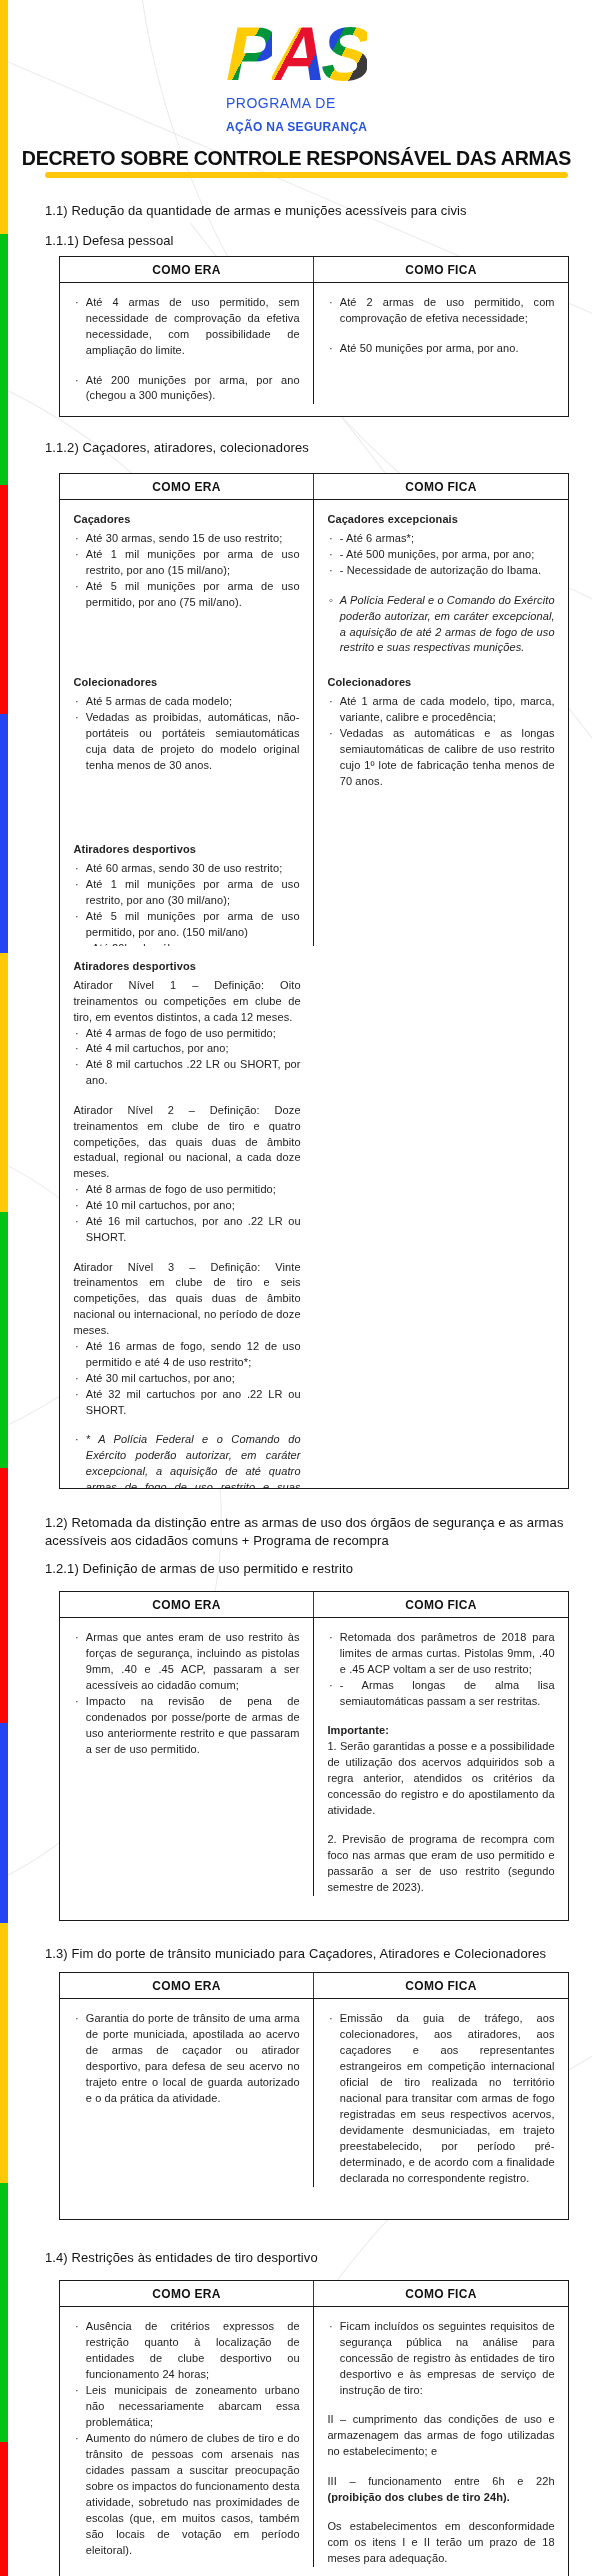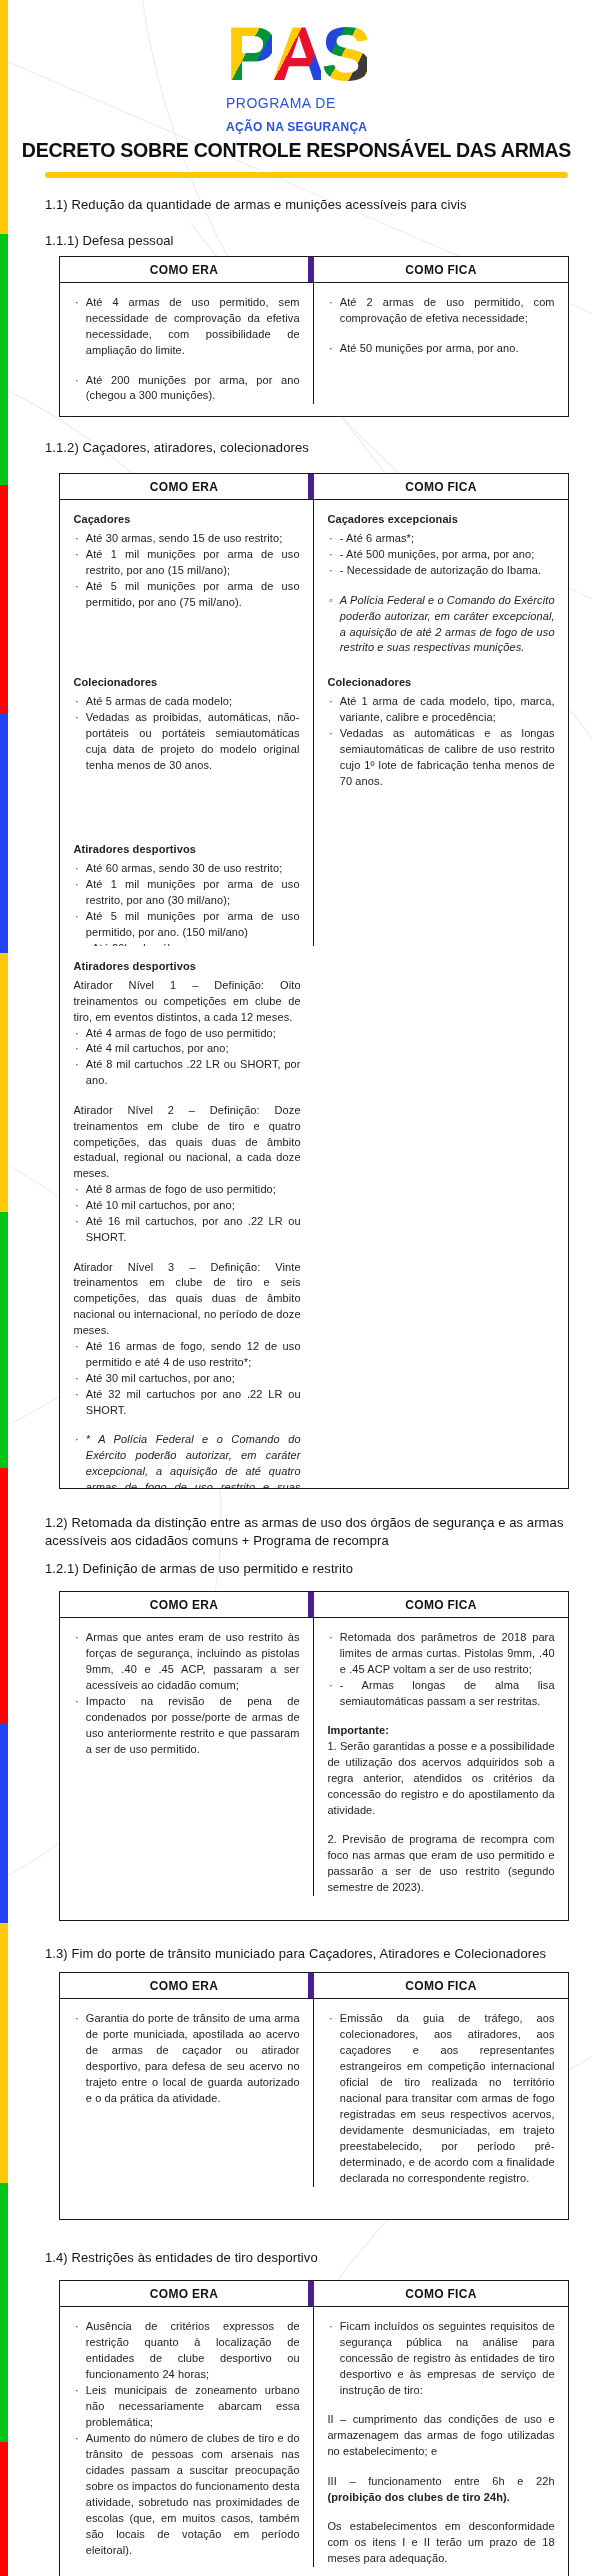--- a/index.html
+++ b/index.html
@@ -6,41 +6,41 @@
   body{
     width:592px;height:3934px;position:relative;background:#ffffff;
     font-family:"Liberation Sans",sans-serif;color:#1f1f1f;overflow:hidden;
   }
   
   .bg-curves{position:absolute;inset:0;width:592px;height:3934px;pointer-events:none;}
   
   .strip{position:absolute;left:0;top:0;width:8.2px;height:3934px;}
   
   .logo{position:absolute;left:226px;top:17.5px;width:170px;}
-  .logo-acronym{font-weight:700;font-size:76px;line-height:.95;letter-spacing:-5.2px;display:block;}
+  .logo-acronym{font-weight:700;font-size:76px;line-height:.95;letter-spacing:-5.2px;display:block;font-style:italic;}
   .logo-acronym span{-webkit-background-clip:text;background-clip:text;color:transparent;display:inline-block;}
   .l-p{background:linear-gradient(118deg,#3b3b3b 0 9%,#ffcb05 9% 46%,#00953b 46% 64%,#2346db 64% 100%);}
   .l-a{background:linear-gradient(118deg,#00953b 0 22%,#ffcb05 22% 40%,#e8112d 40% 72%,#2346db 72% 100%);}
   .l-s{background:linear-gradient(118deg,#2346db 0 34%,#00953b 34% 48%,#ffcb05 48% 72%,#3b3b3b 72% 88%,#ffcb05 88% 100%);}
   .logo-sub1{display:block;margin-top:5.2px;font-size:14px;letter-spacing:0.5px;}
   .logo-sub2{display:block;margin-top:9px;font-size:12px;font-weight:700;letter-spacing:0.3px;}
   
-  .doc-title{position:absolute;left:15.5px;top:139px;width:562px;text-align:center;
+  .doc-title{position:absolute;left:15.5px;top:147px;width:562px;text-align:center;
     font-size:19.6px;font-weight:700;letter-spacing:-0.3px;color:#101010;white-space:nowrap;}
   .title-underline{position:absolute;left:45px;top:172px;width:523px;height:5.7px;border-radius:3.1px;}
   
   .heading{position:absolute;left:45px;width:531px;font-size:13px;font-weight:500;
     color:#141414;line-height:1.42;letter-spacing:0.1px;}
   
   .ctable{position:absolute;left:59px;width:510px;border:1px solid #1a1a1a;background:#fff;
     box-sizing:border-box;overflow:hidden;}
   .table-head{display:flex;border-bottom:1px solid #1a1a1a;height:26px;box-sizing:border-box;}
   .th{width:50%;display:flex;align-items:center;justify-content:center;font-weight:700;
     font-size:12px;letter-spacing:0.3px;color:#111;box-sizing:border-box;}
-  .th:first-child{border-right:6px solid #4c1d95;}
+  .th:first-child{border-right:1px solid #4c1d95;}
   .trow{display:flex;box-sizing:border-box;}
   .tcell{width:50%;box-sizing:border-box;padding:12.4px 13.4px 0 13.4px;overflow:hidden;
     font-size:11px;line-height:1.45;letter-spacing:0.1px;text-align:justify;color:#222;}
   .tcell.era{border-right:1px solid #1a1a1a;}
   .sub{font-weight:700;margin:0 0 3.1px 0;text-align:left;}
   .blk{position:relative;padding-left:12.4px;margin:0;}
   .blk .mark{position:absolute;left:1.5px;top:0;}
   .para{margin:0;}
   .pbold{font-weight:700;margin:0;}
   .it{font-style:italic;}
@@ -66,21 +66,21 @@
 
 <div class="logo">
   <span class="logo-acronym"><span class="l-p">P</span><span class="l-a">A</span><span class="l-s">S</span></span>
   <span class="logo-sub1" style="color: rgb(37, 83, 222);">PROGRAMA DE</span>
   <span class="logo-sub2" style="color: rgb(37, 83, 222);">AÇÃO NA SEGURANÇA</span>
 </div>
 
 <div class="doc-title">DECRETO SOBRE CONTROLE RESPONSÁVEL DAS ARMAS</div>
 <div class="title-underline" style="background: rgb(255, 199, 9);"></div>
 
-<div class="heading" style="top:196px">1.1) Redução da quantidade de armas e munições acessíveis para civis</div>
+<div class="heading" style="top:202px">1.1) Redução da quantidade de armas e munições acessíveis para civis</div>
 <div class="heading" style="top:232px">1.1.1) Defesa pessoal</div>
 <div class="heading" style="top:439px">1.1.2) Caçadores, atiradores, colecionadores</div>
 <div class="heading" style="top:1514px">1.2) Retomada da distinção entre as armas de uso dos órgãos de segurança e as armas acessíveis aos cidadãos comuns + Programa de recompra</div>
 <div class="heading" style="top:1560px">1.2.1) Definição de armas de uso permitido e restrito</div>
 <div class="heading" style="top:1945px">1.3) Fim do porte de trânsito municiado para Caçadores, Atiradores e Colecionadores</div>
 <div class="heading" style="top:2249px">1.4) Restrições às entidades de tiro desportivo</div>
 
 <div class="ctable" style="top:256px;height:161px">
     <div class="table-head">
       <div class="th">COMO ERA</div>

